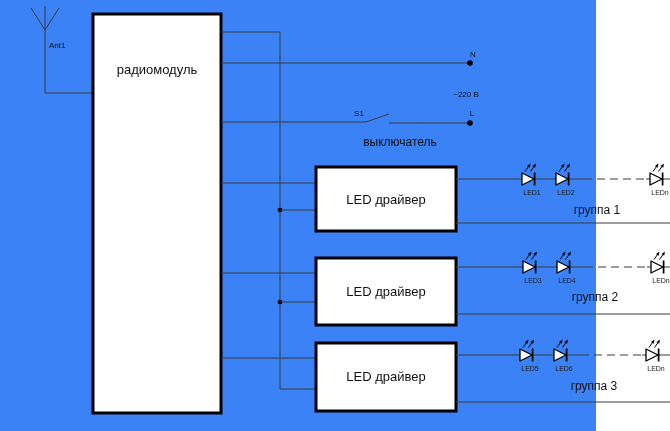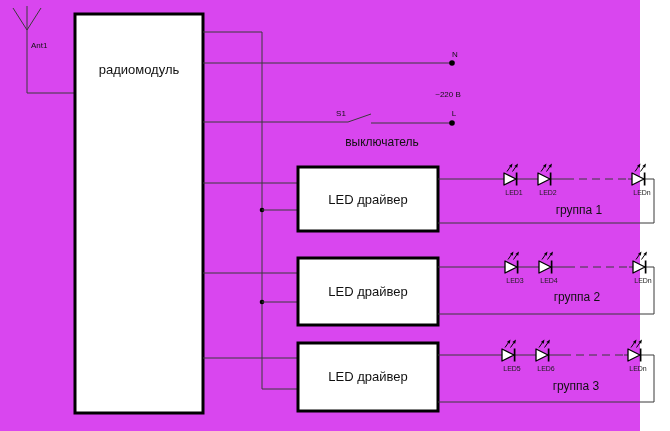--- a/index.html
+++ b/index.html
@@ -1,20 +1,21 @@
 <!DOCTYPE html>
 <html><head>
 <meta charset="utf-8">
 <style>
   html, body { margin: 0; padding: 0; background: #ffffff; }
   .stage {
     position: relative;
-    width: 640px; height: 431px;
-    background: #d946ef;
+    width: 578px; height: 431px;
+    background: #3b82f6;
     font-family: "Liberation Sans", sans-serif;
+    padding-left: 18px;
   }
   svg { display: block; }
   text {
     font-family: "Liberation Sans", sans-serif;
     fill: #111111;
   }
   .t-lg { font-size: 13px; }          
   .t-md { font-size: 12px; }          
   .t-sm { font-size: 8px;  }          
   .t-xs { font-size: 7px; fill: #1c1c1c; }  

